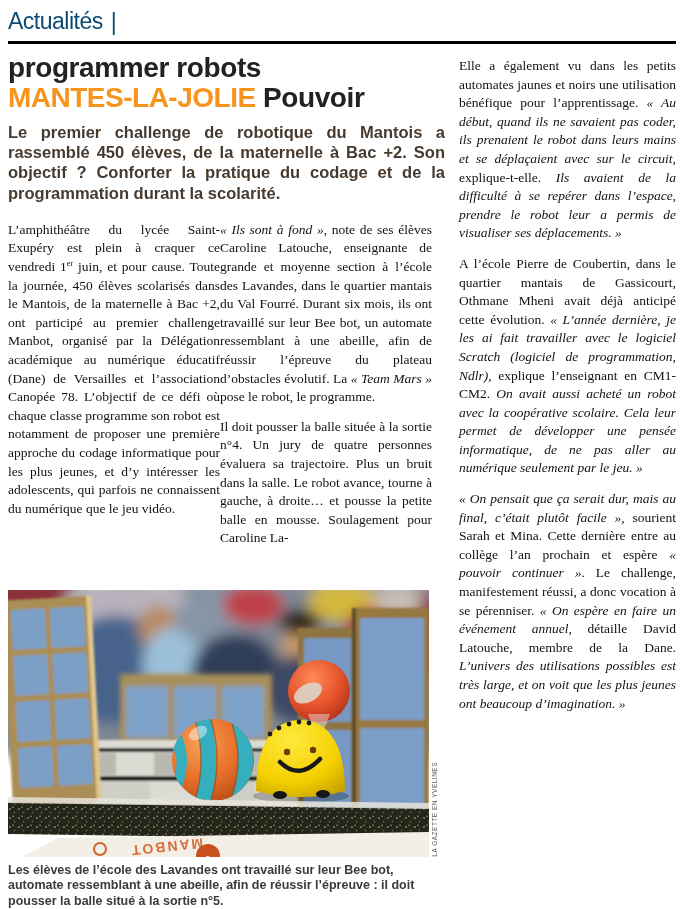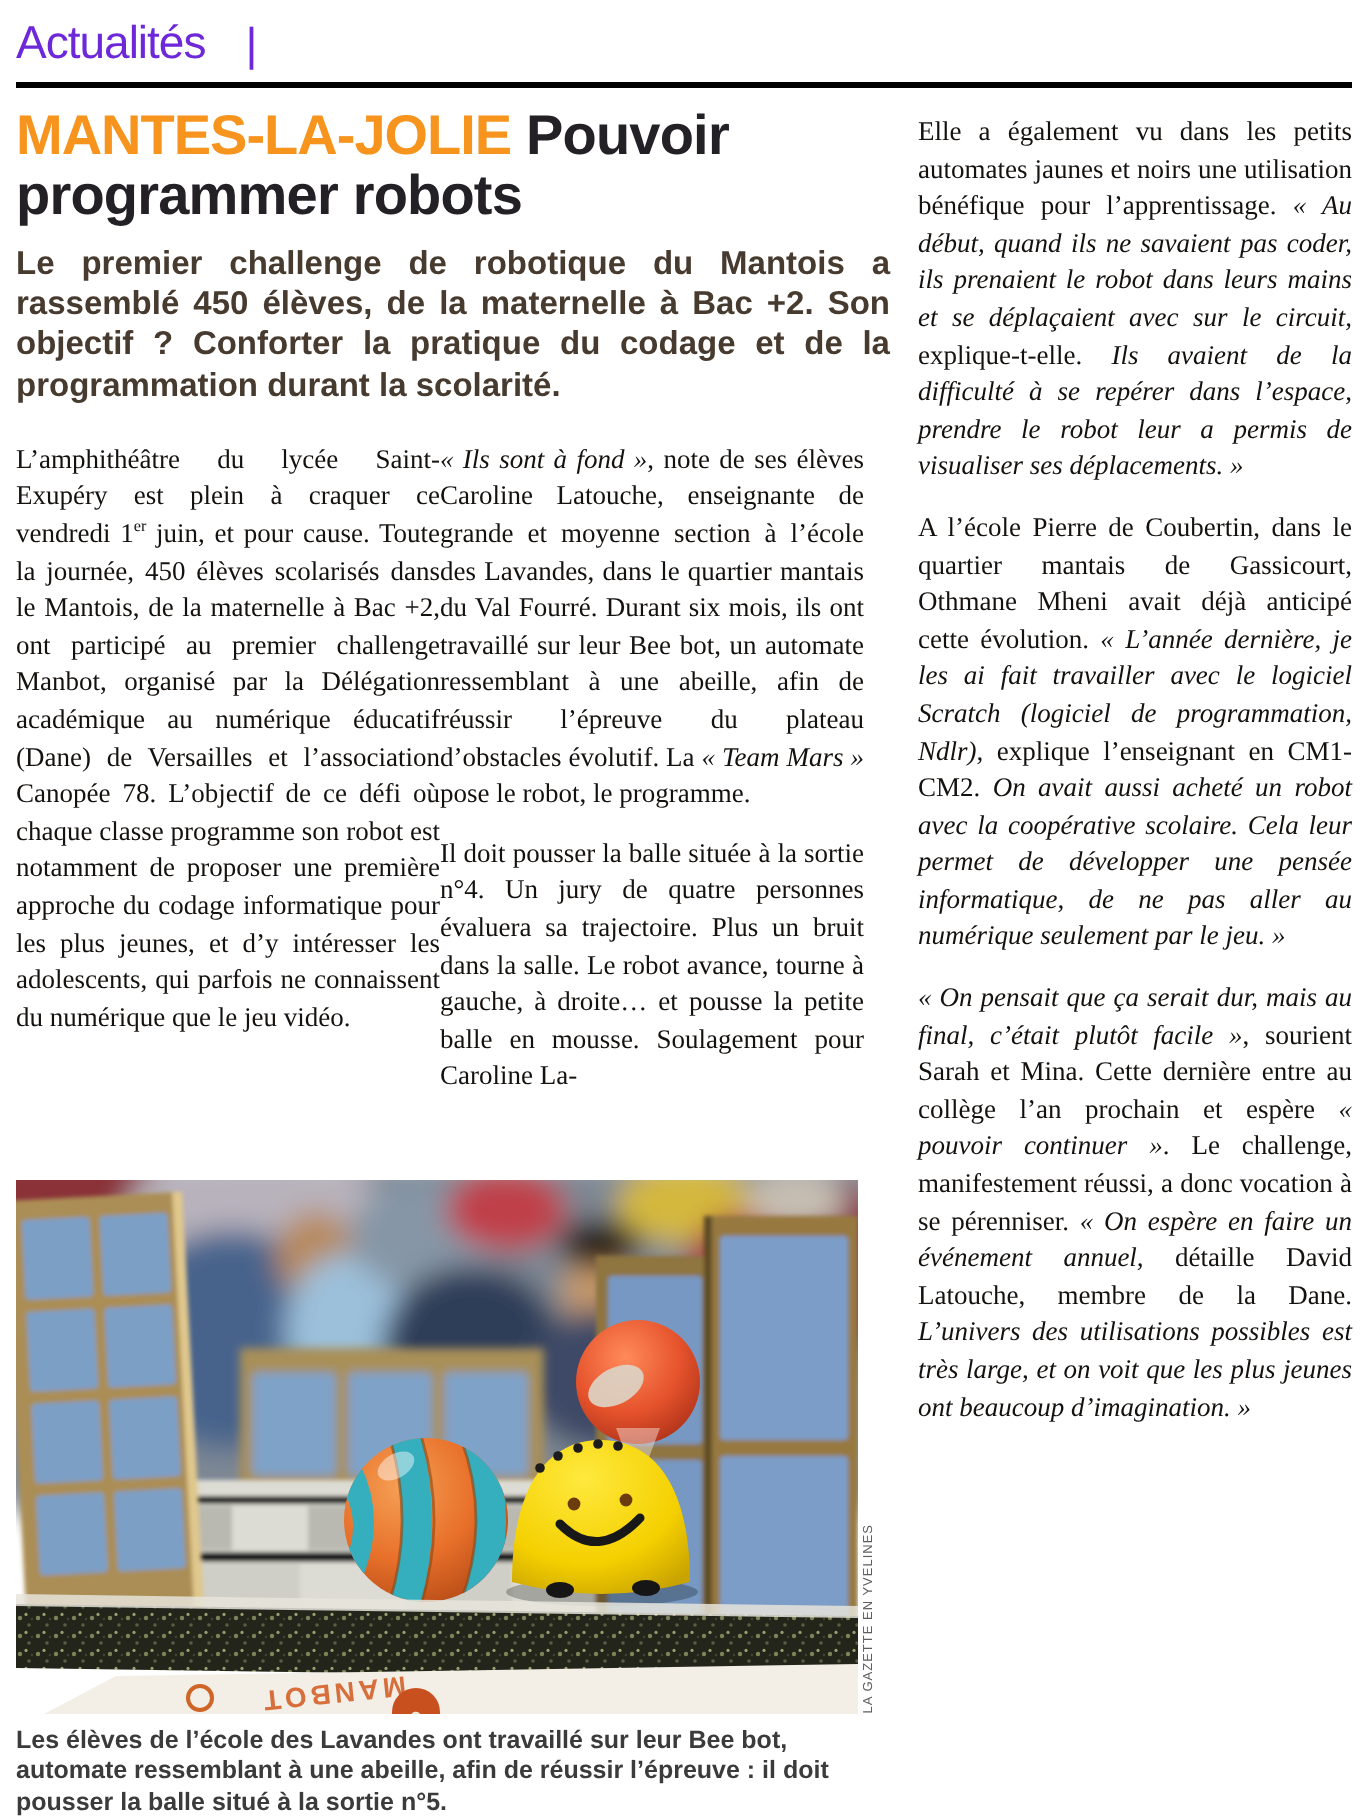--- a/index.html
+++ b/index.html
@@ -7,22 +7,22 @@
   .page {
     position:relative; width:684px; height:909px; margin:0 auto;
     background:#fff; overflow:hidden;
     padding:8px 8px 0 8px;
     font-family:"Liberation Serif", serif;
     color:#161310;
   }
   
   .masthead {
     font-family:"Liberation Sans", sans-serif;
-    font-size:23px; letter-spacing:-0.5px; color:#6d28d9;
-    height:32px; display:flex; align-items:flex-start; gap:20px;
+    font-size:23px; letter-spacing:-0.5px; color:#0c4a6e;
+    height:32px; display:flex; align-items:flex-start; gap:8px;
   }
   .masthead .bar { font-weight:300; transform:translateY(1px); }
   .masthead-rule { height:3px; background:#000; margin-top:1px; }
 
   
   .content { display:flex; gap:14px; margin-top:9px; height:856px; }
   .left-section { position:relative; width:437px; flex:0 0 437px; }
   .right-col { flex:1; padding-top:4px; }
 
   h1.headline {
@@ -72,22 +72,22 @@
     <span>Actualités</span>
     <span class="bar">|</span>
   </div>
   <div class="masthead-rule"></div>
 
   <div class="content">
 
     <div class="left-section">
 
       <h1 class="headline">
+        <div>programmer robots</div>
         <div><span class="kicker">MANTES-LA-JOLIE</span> <span>Pouvoir</span></div>
-        <div>programmer robots</div>
       </h1>
 
       <p class="standfirst">Le premier challenge de robotique du Mantois a rassemblé 450 élèves, de la maternelle à Bac +2. Son objectif ? Conforter la pratique du codage et de la programmation durant la scolarité.</p>
 
       <div class="cols">
         <div class="col">
           <p class="body-p"><span>L’amphithéâtre du lycée Saint-Exupéry est plein à craquer ce vendredi 1</span><sup>er</sup><span> juin, et pour cause. Toute la journée, 450 élèves scolarisés dans le Mantois, de la maternelle à Bac +2, ont participé au premier challenge Manbot, organisé par la Délégation académique au numérique éducatif (Dane) de Versailles et l’association Canopée 78. L’objectif de ce défi où chaque classe programme son robot est notamment de proposer une première approche du codage informatique pour les plus jeunes, et d’y intéresser les adolescents, qui parfois ne connaissent du numérique que le jeu vidéo.</span></p>
         </div>
         <div class="col">
           <p class="body-p"><i>« Ils sont à fond »</i><span>, note de ses élèves Caroline Latouche, enseignante de grande et moyenne section à l’école des Lavandes, dans le quartier mantais du Val Fourré. Durant six mois, ils ont travaillé sur leur Bee bot, un automate ressemblant à une abeille, afin de réussir l’épreuve du plateau d’obstacles évolutif. La </span><i>« Team Mars »</i><span> pose le robot, le programme.</span></p>

